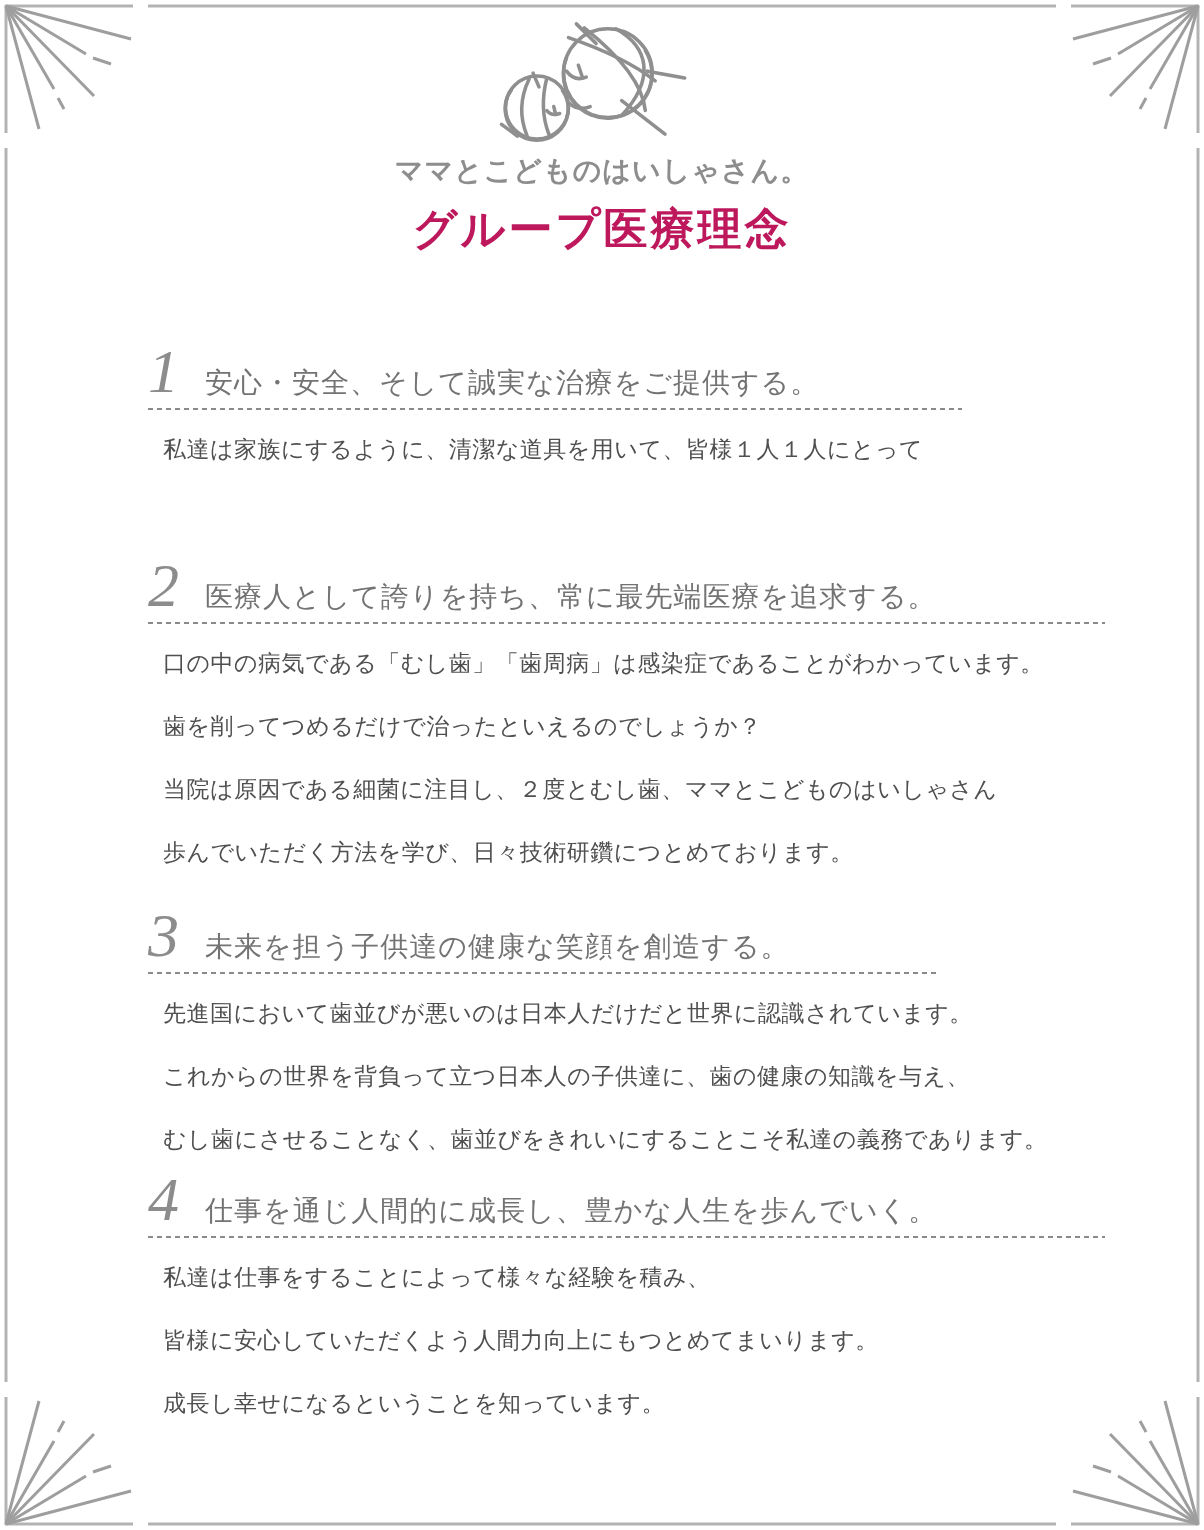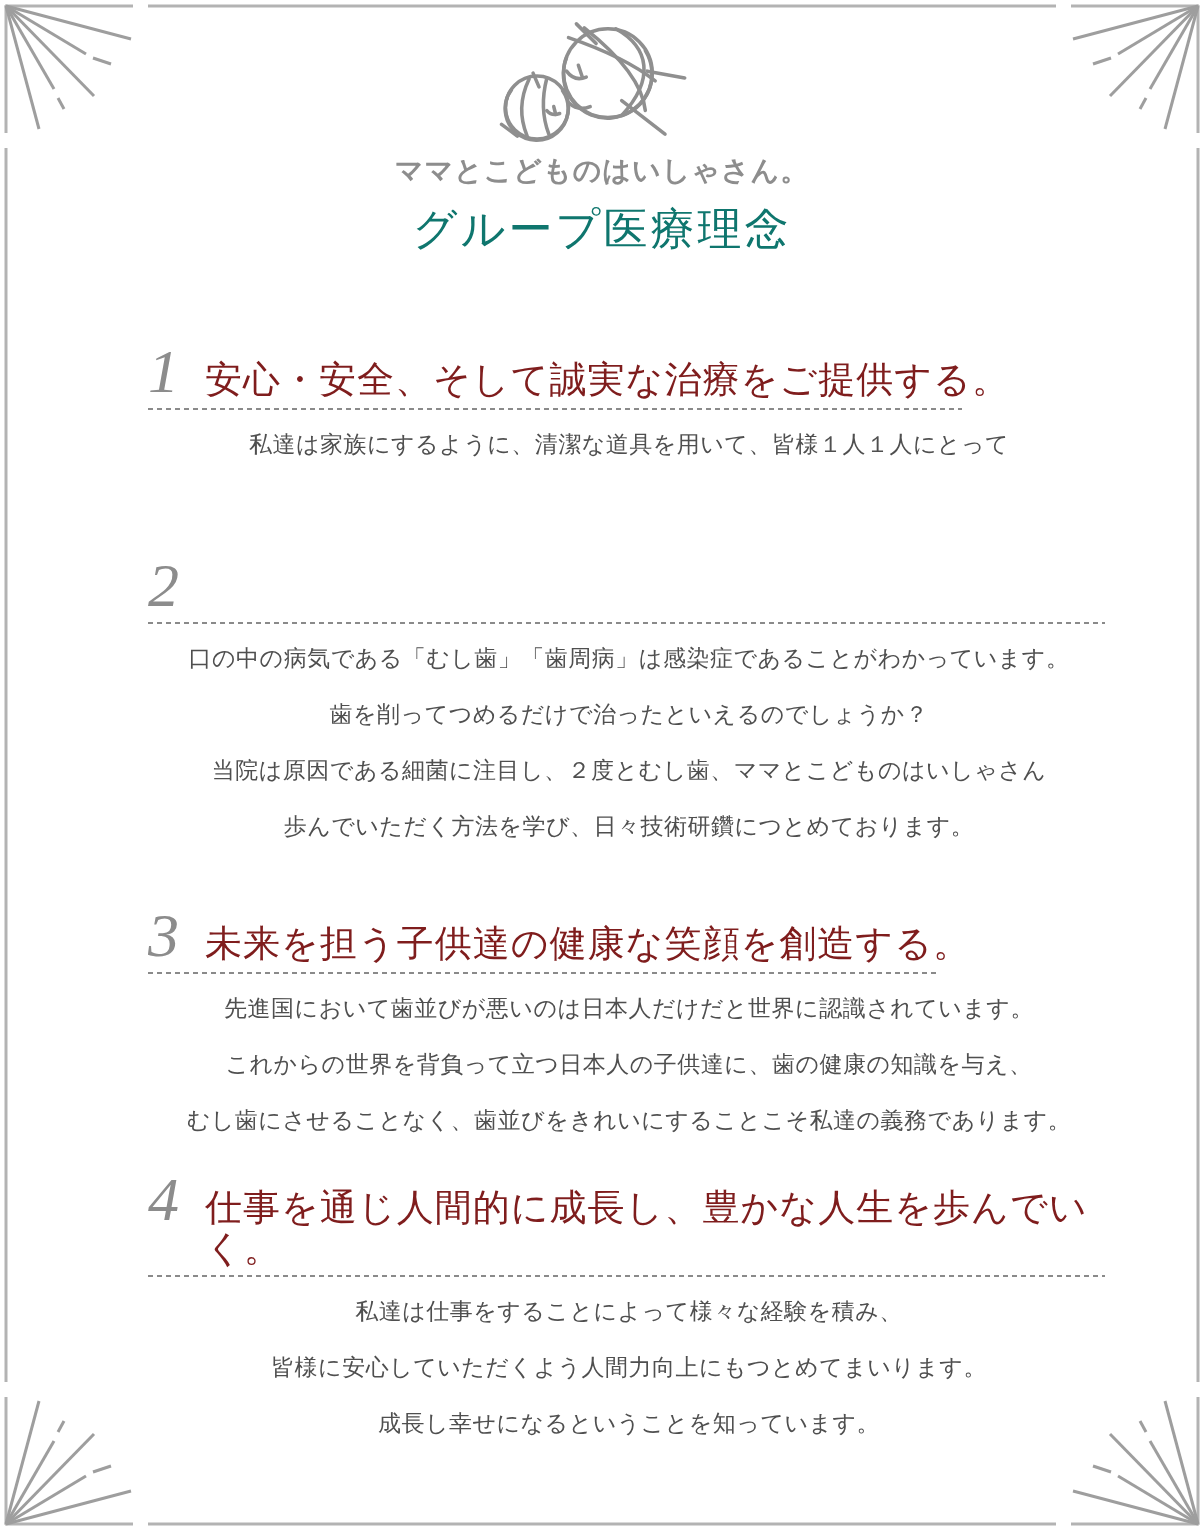--- a/index.html
+++ b/index.html
@@ -36,22 +36,22 @@
     font-size: 28px;
     letter-spacing: 1px;
     color: #8d8d8d;
     font-weight: bold;
   }
   .page-title {
     margin-top: 10px;
     font-family: "Liberation Serif", "DejaVu Serif", serif;
     font-size: 44px;
     letter-spacing: 3px;
-    color: #0f766e;
-    font-weight: 400;
+    color: #be185d;
+    font-weight: 700;
   }
   .sec {
     position: absolute;
     left: 148px;
     width: 962px;
   }
   .sec-head {
     display: flex;
     align-items: baseline;
     gap: 26px;
@@ -61,41 +61,40 @@
     font-style: italic;
     font-size: 62px;
     line-height: 1;
     color: #8c8c8c;
     flex: 0 0 auto;
   }
   .sec-title {
     margin: 0;
     font-family: "Liberation Serif", "DejaVu Serif", serif;
     font-weight: 500;
-    font-size: 37px;
+    font-size: 28px;
     line-height: 1.1;
     letter-spacing: 1px;
-    color: #7f1d1d;
+    color: #737373;
   }
   .dotted {
     margin-top: 6px;
     height: 2px;
     background-image: repeating-linear-gradient(to right,
       #8a8a8a 0, #8a8a8a 5px, transparent 5px, transparent 9px);
   }
   .sec-body {
     margin: 10px 0 0 0;
   }
   .body-line {
-    margin: 8px;
+    margin: 15px;
     font-size: 23px;
     line-height: 48px;
     letter-spacing: 0.5px;
     color: #4f4f4f;
-    text-align: center;
   }
   
   .sec-1 { top: 340px; }
   .sec-2 { top: 554px; }
   .sec-3 { top: 904px; }
   .sec-4 { top: 1168px; }
   .dw-1 { width: 814px; }
   .dw-2 { width: 957px; }
   .dw-3 { width: 792px; }
   .dw-4 { width: 957px; }
@@ -173,20 +172,21 @@
   </div>
   <div class="dotted dw-1"></div>
   <div class="sec-body">
     <p class="body-line">私達は家族にするように、清潔な道具を用いて、皆様１人１人にとって</p>
   </div>
 </section>
 
 <section class="sec sec-2">
   <div class="sec-head">
     <span class="sec-num">2</span>
+    <h2 class="sec-title">医療人として誇りを持ち、常に最先端医療を追求する。</h2>
   </div>
   <div class="dotted dw-2"></div>
   <div class="sec-body">
     <p class="body-line">口の中の病気である「むし歯」「歯周病」は感染症であることがわかっています。</p>
     <p class="body-line">歯を削ってつめるだけで治ったといえるのでしょうか？</p>
     <p class="body-line">当院は原因である細菌に注目し、２度とむし歯、ママとこどものはいしゃさん</p>
     <p class="body-line">歩んでいただく方法を学び、日々技術研鑽につとめております。</p>
   </div>
 </section>
 

